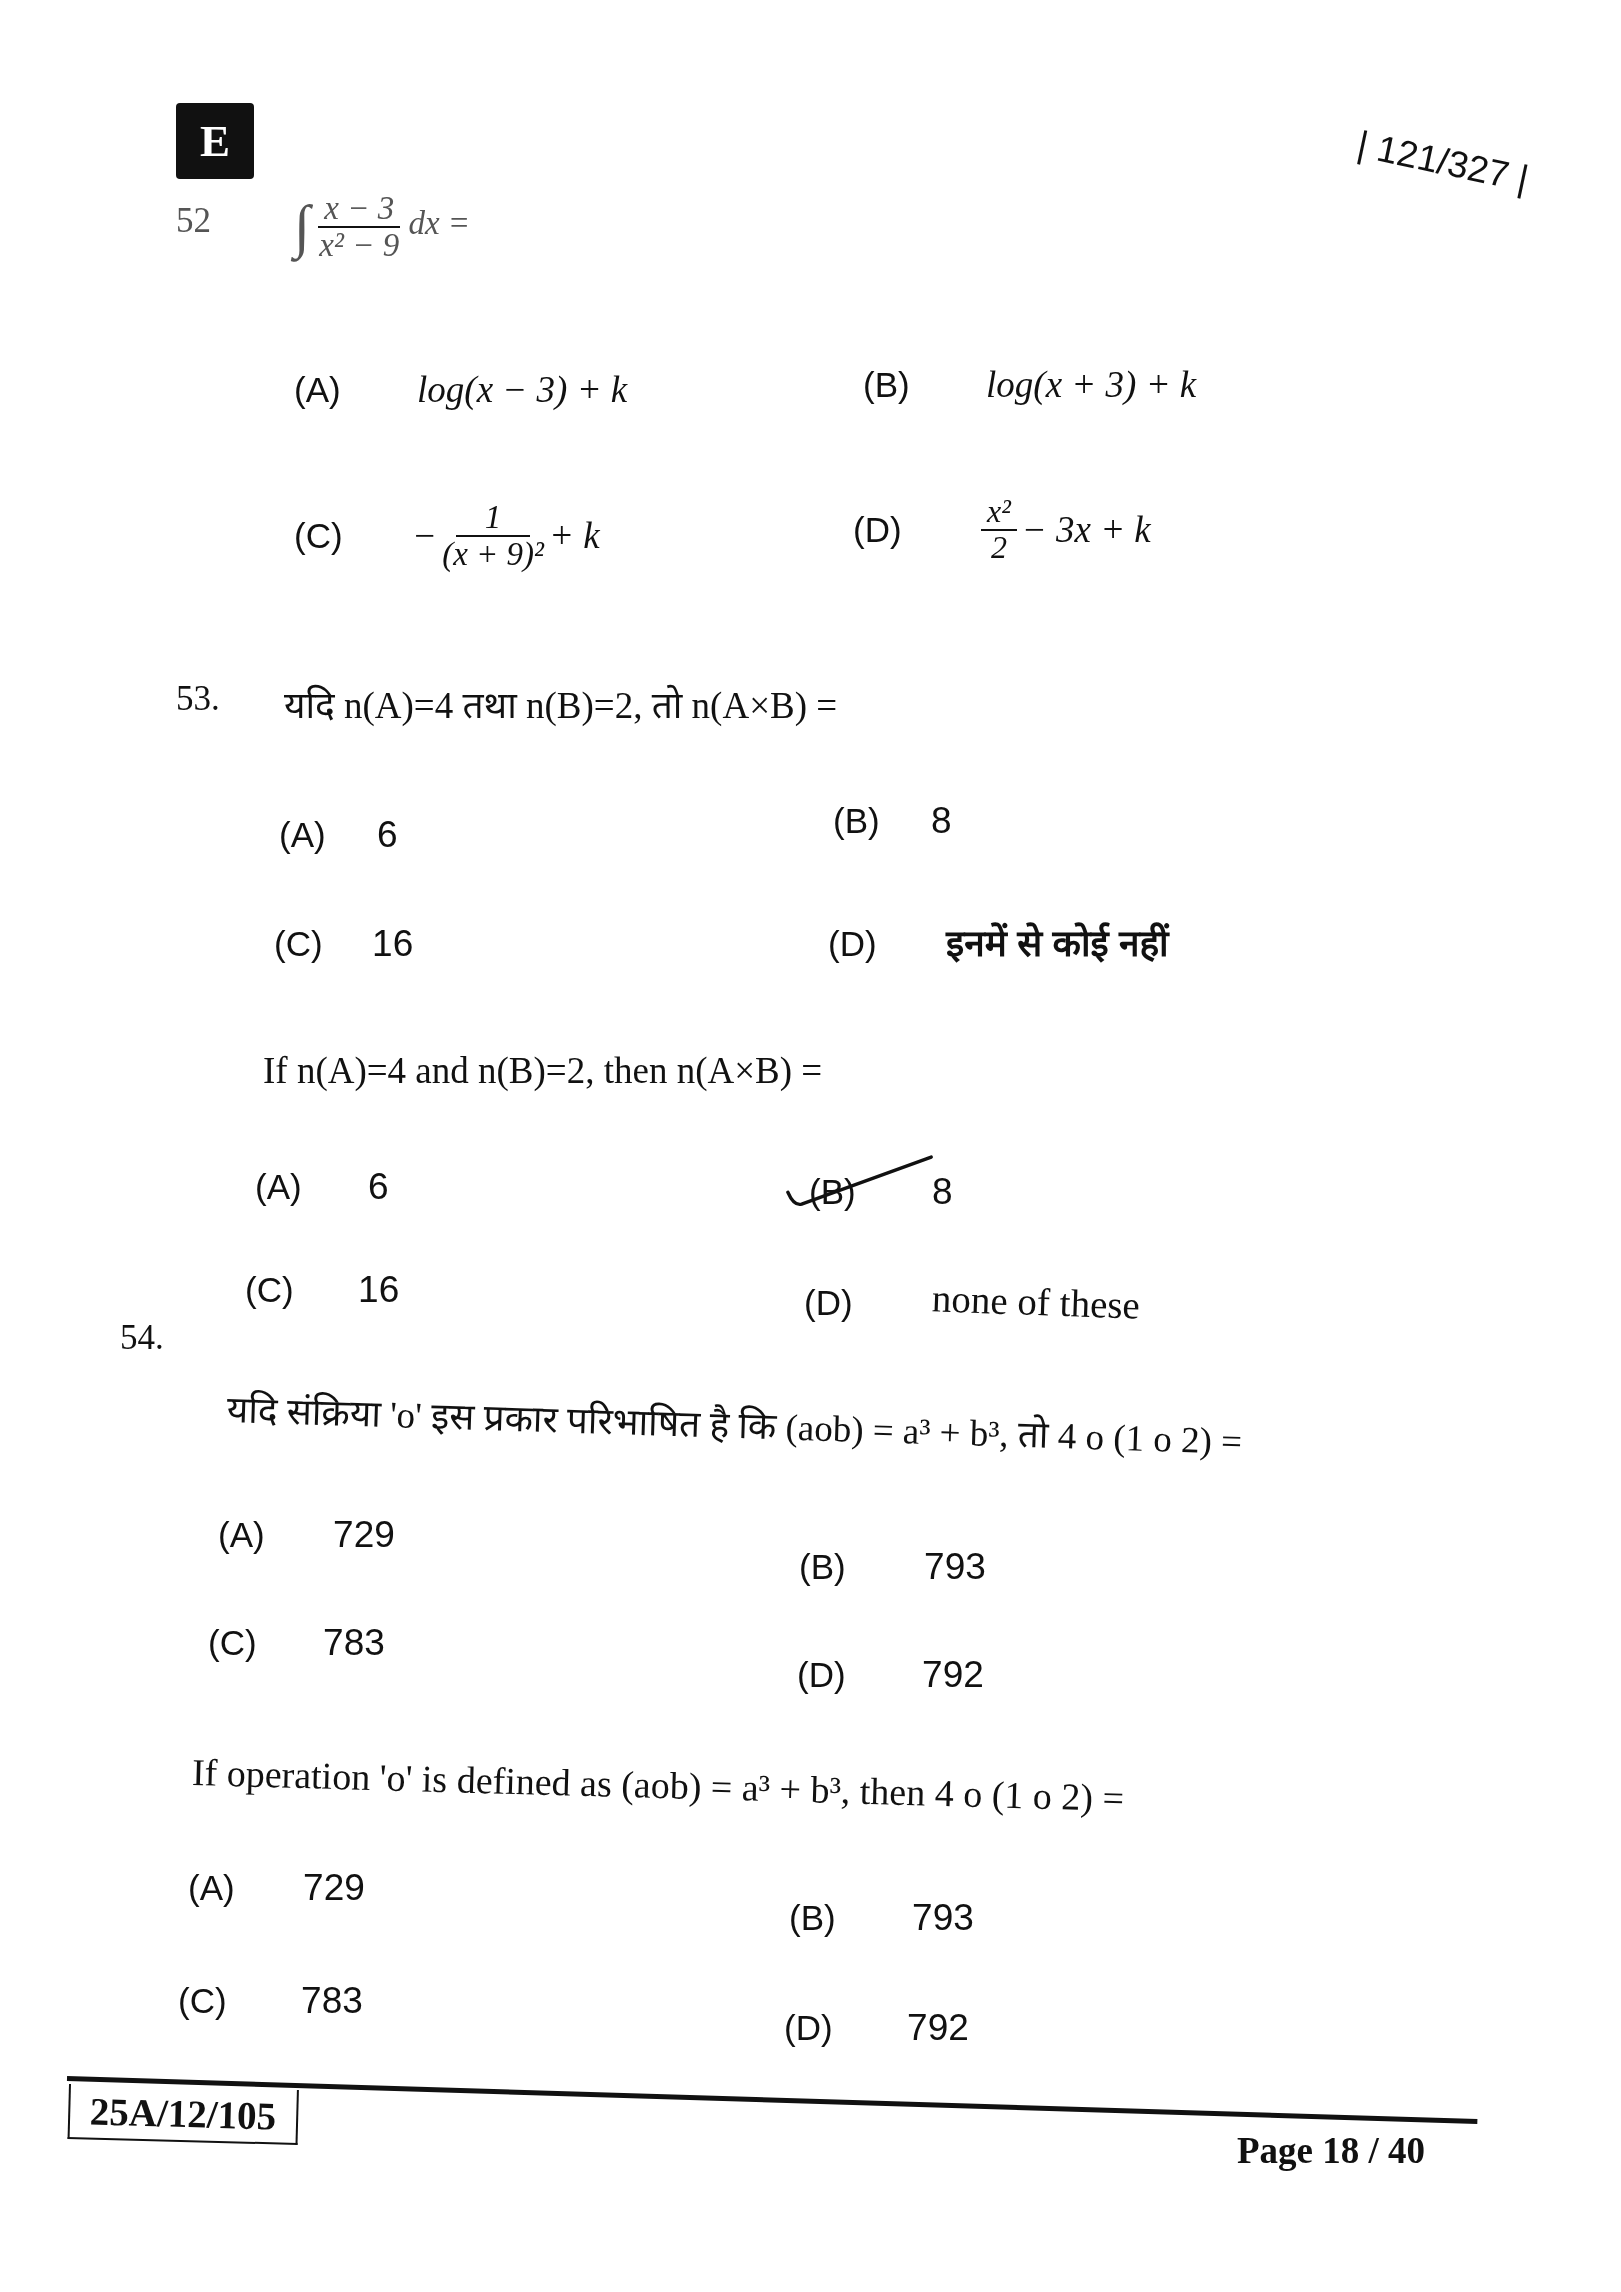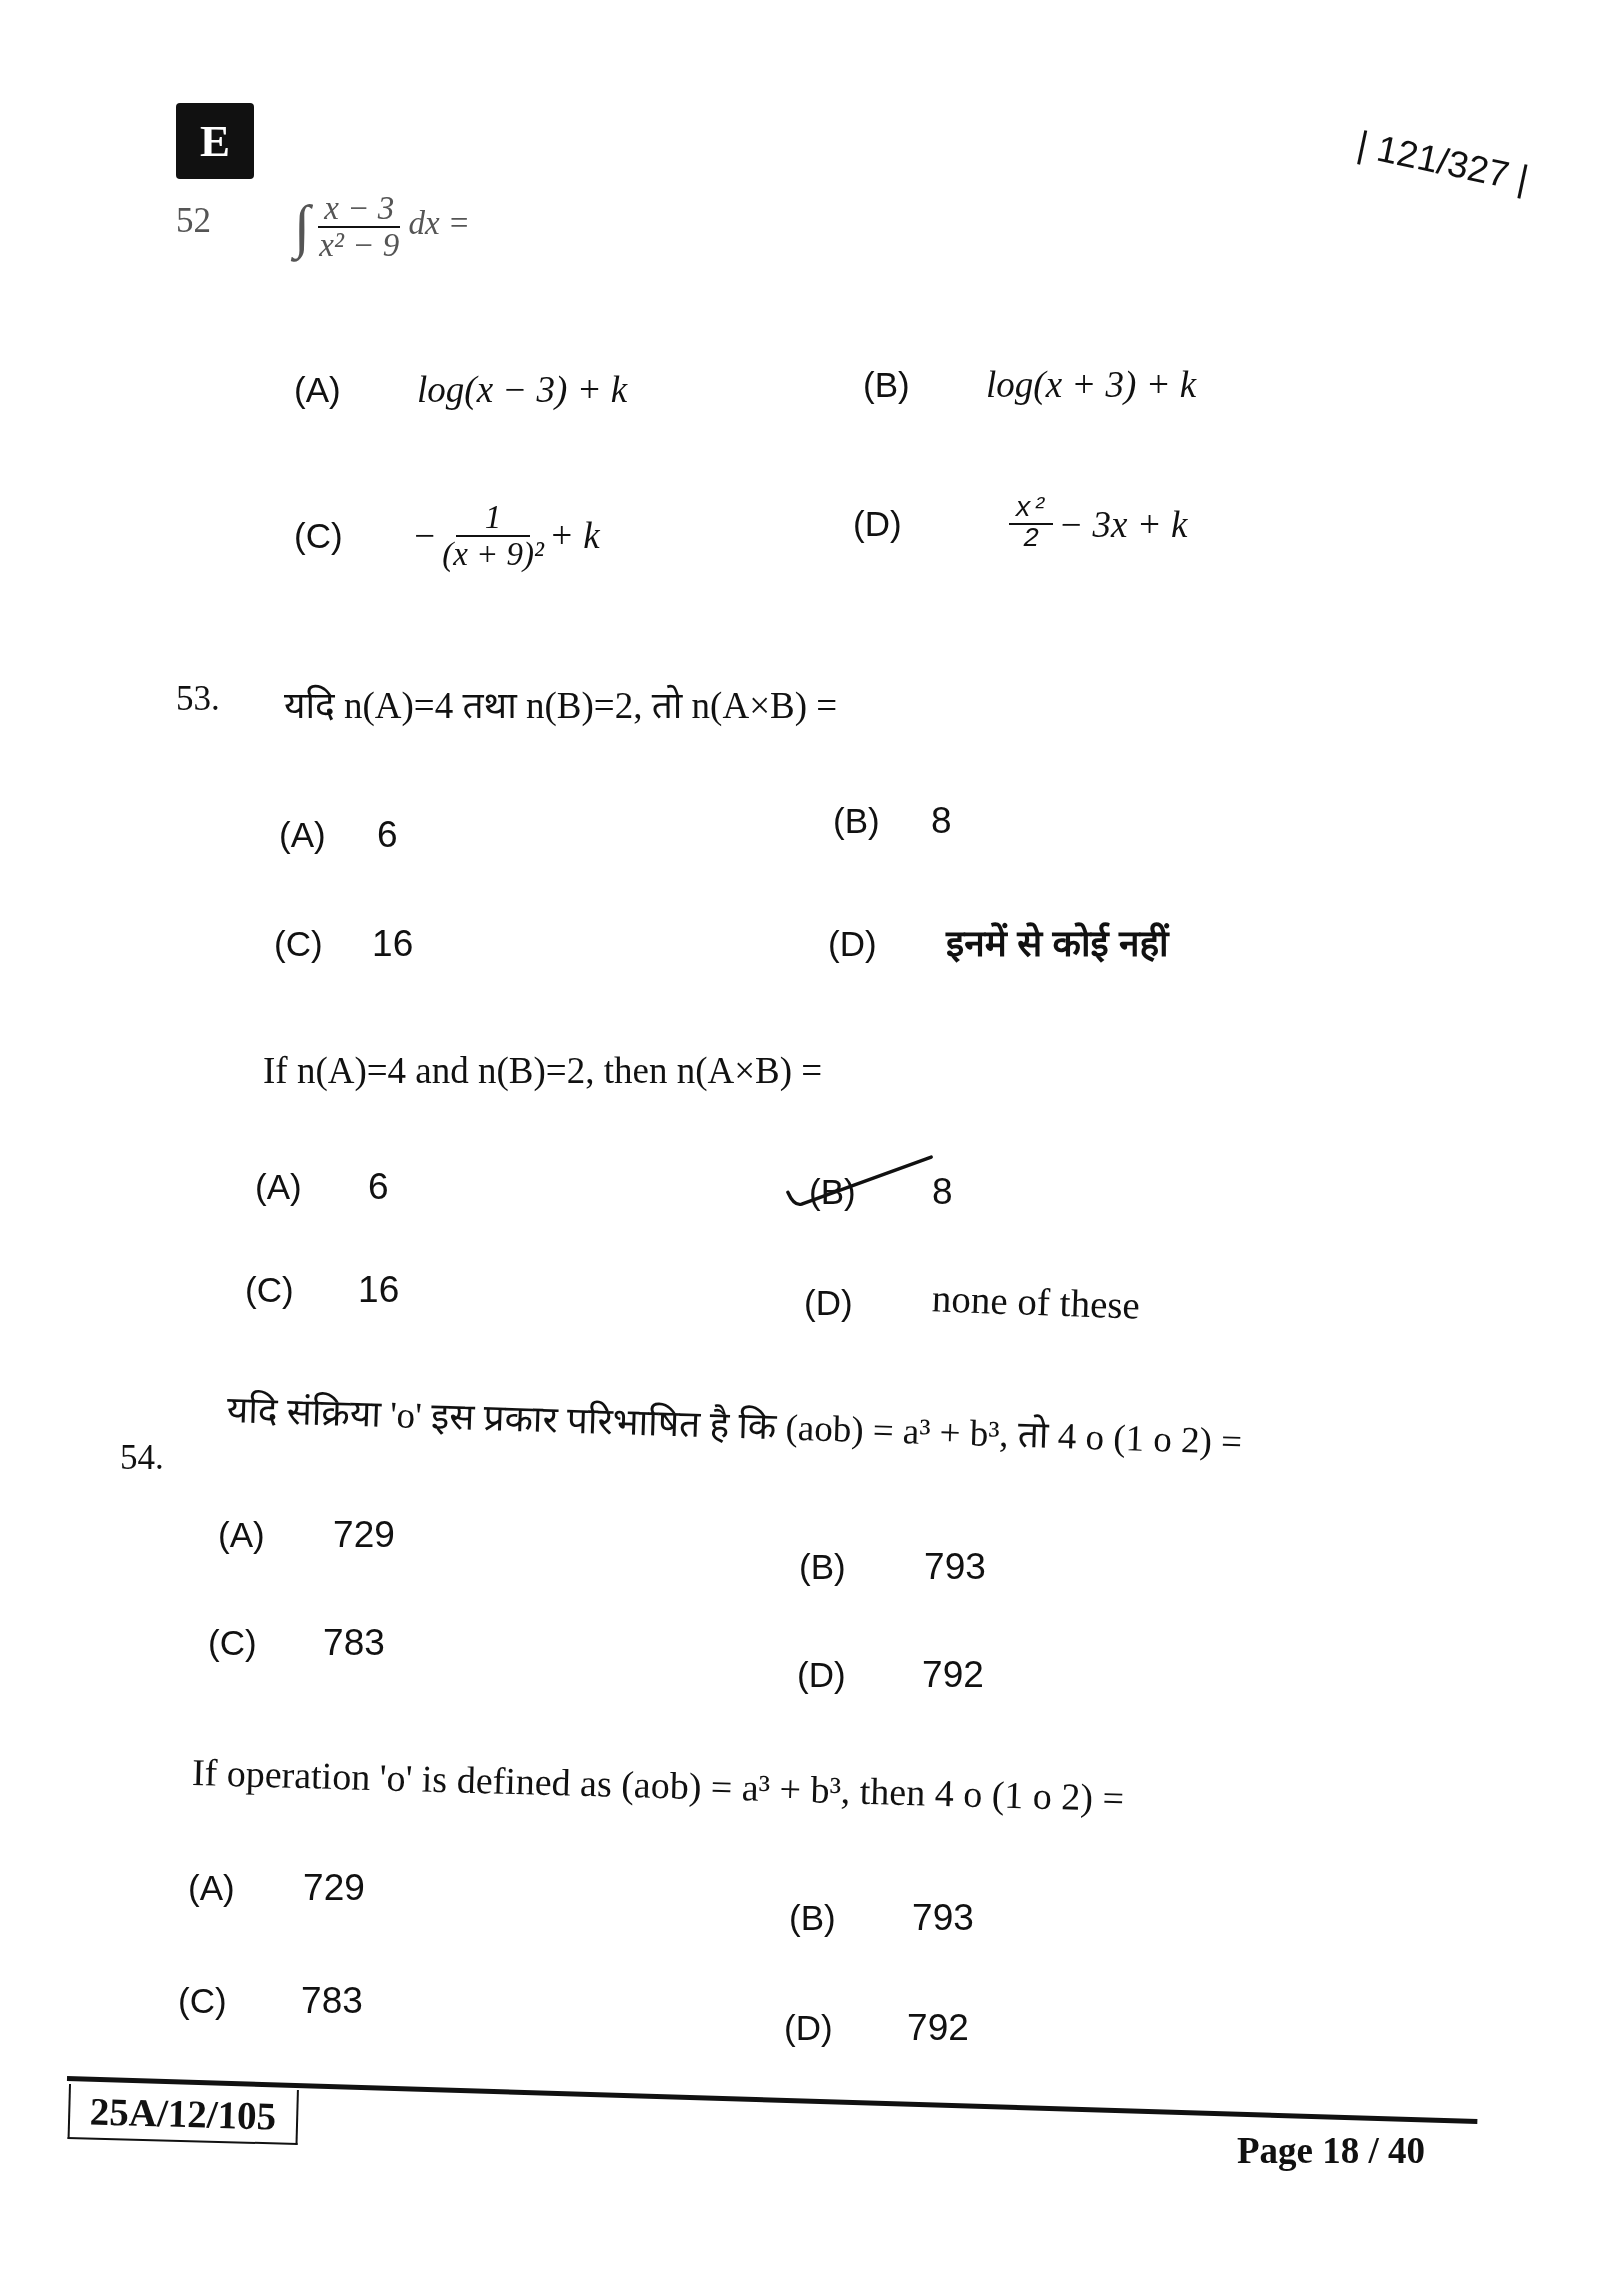--- a/index.html
+++ b/index.html
@@ -74,21 +74,21 @@
   <span class="opt-label" style="width:113px; vertical-align:middle;">(C)</span>
   <span class="opt-val math" style="font-family:'Liberation Serif',serif; vertical-align:middle;">−</span>
   <span class="frac math opt-val" style="font-family:'Liberation Serif',serif; font-size:33px;">
     <span class="num" style="padding:0 29px;">1</span>
     <span>(x + 9)²</span>
   </span>
   <span class="opt-val math" style="font-family:'Liberation Serif',serif; vertical-align:middle;">+ k</span>
 </div>
 <div class="abs" style="left:853px; top:495px;">
   <span class="opt-label" style="width:123px; vertical-align:middle;">(D)</span>
-  <span class="frac math opt-val" style="font-family:Liberation Mono, monospace; font-size:27px;margin-left:28px;">
+  <span class="frac math opt-val" style="font-family:Liberation Serif, serif; font-size:32px;">
     <span class="num">x²</span>
     <span>2</span>
   </span>
   <span class="opt-val math" style="font-family:'Liberation Serif',serif; vertical-align:middle;">− 3x + k</span>
 </div>
 
 <div class="abs qnum" style="left:176px; top:679px;text-align:center;">53.</div>
 <div class="abs qtext" style="left:284px; top:678px;">यदि n(A)=4 तथा n(B)=2, तो n(A×B) =</div>
 
 <div class="abs" style="left:279px; top:814px;">
@@ -123,21 +123,21 @@
 </svg>
 <div class="abs" style="left:245px; top:1269px;">
   <span class="opt-label" style="width:108px;">(C)</span>
   <span class="opt-val">16</span>
 </div>
 <div class="abs" style="left:804px; top:1279px;">
   <span class="opt-label" style="width:123px;">(D)</span>
   <span class="opt-val" style="font-family:'Liberation Serif',serif; font-size:39px; display:inline-block; transform:rotate(2deg);">none of these</span>
 </div>
 
-<div class="abs qnum" style="left:120px; top:1438px;">54.</div>
+<div class="abs qnum" style="left:120px; top:1318px;">54.</div>
 <div class="abs qtext" style="left:227px; top:1382px; transform:rotate(1.8deg); transform-origin:left center;">यदि संक्रिया 'o' इस प्रकार परिभाषित है कि (aob) = a³ + b³, तो 4 o (1 o 2) =</div>
 
 <div class="abs" style="left:218px; top:1514px;">
   <span class="opt-label" style="width:110px;">(A)</span>
   <span class="opt-val">729</span>
 </div>
 <div class="abs" style="left:799px; top:1546px;">
   <span class="opt-label" style="width:120px;">(B)</span>
   <span class="opt-val">793</span>
 </div>

